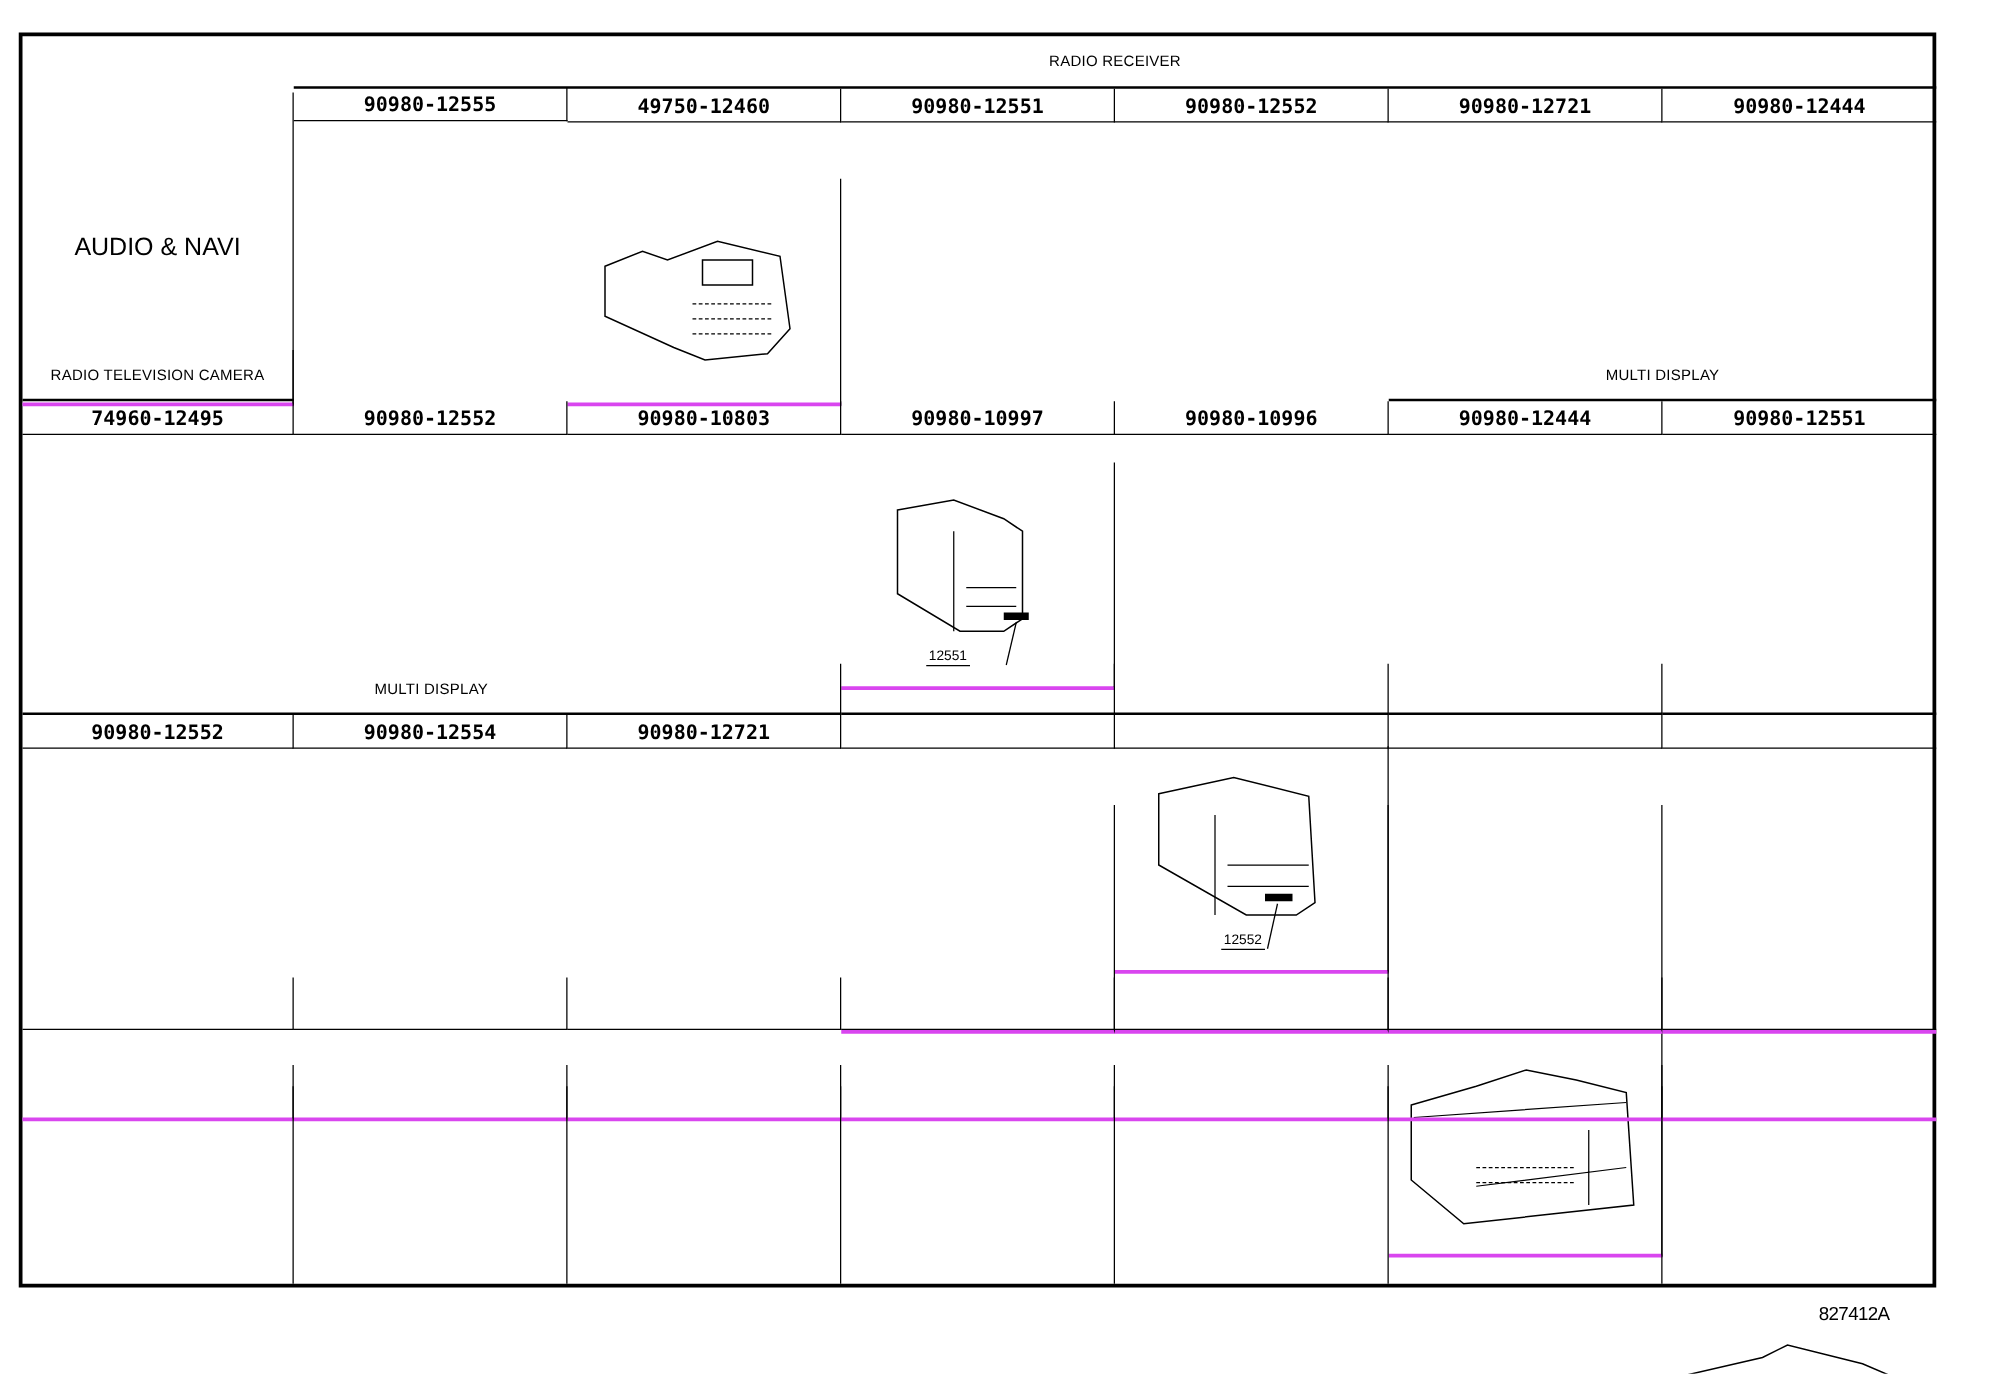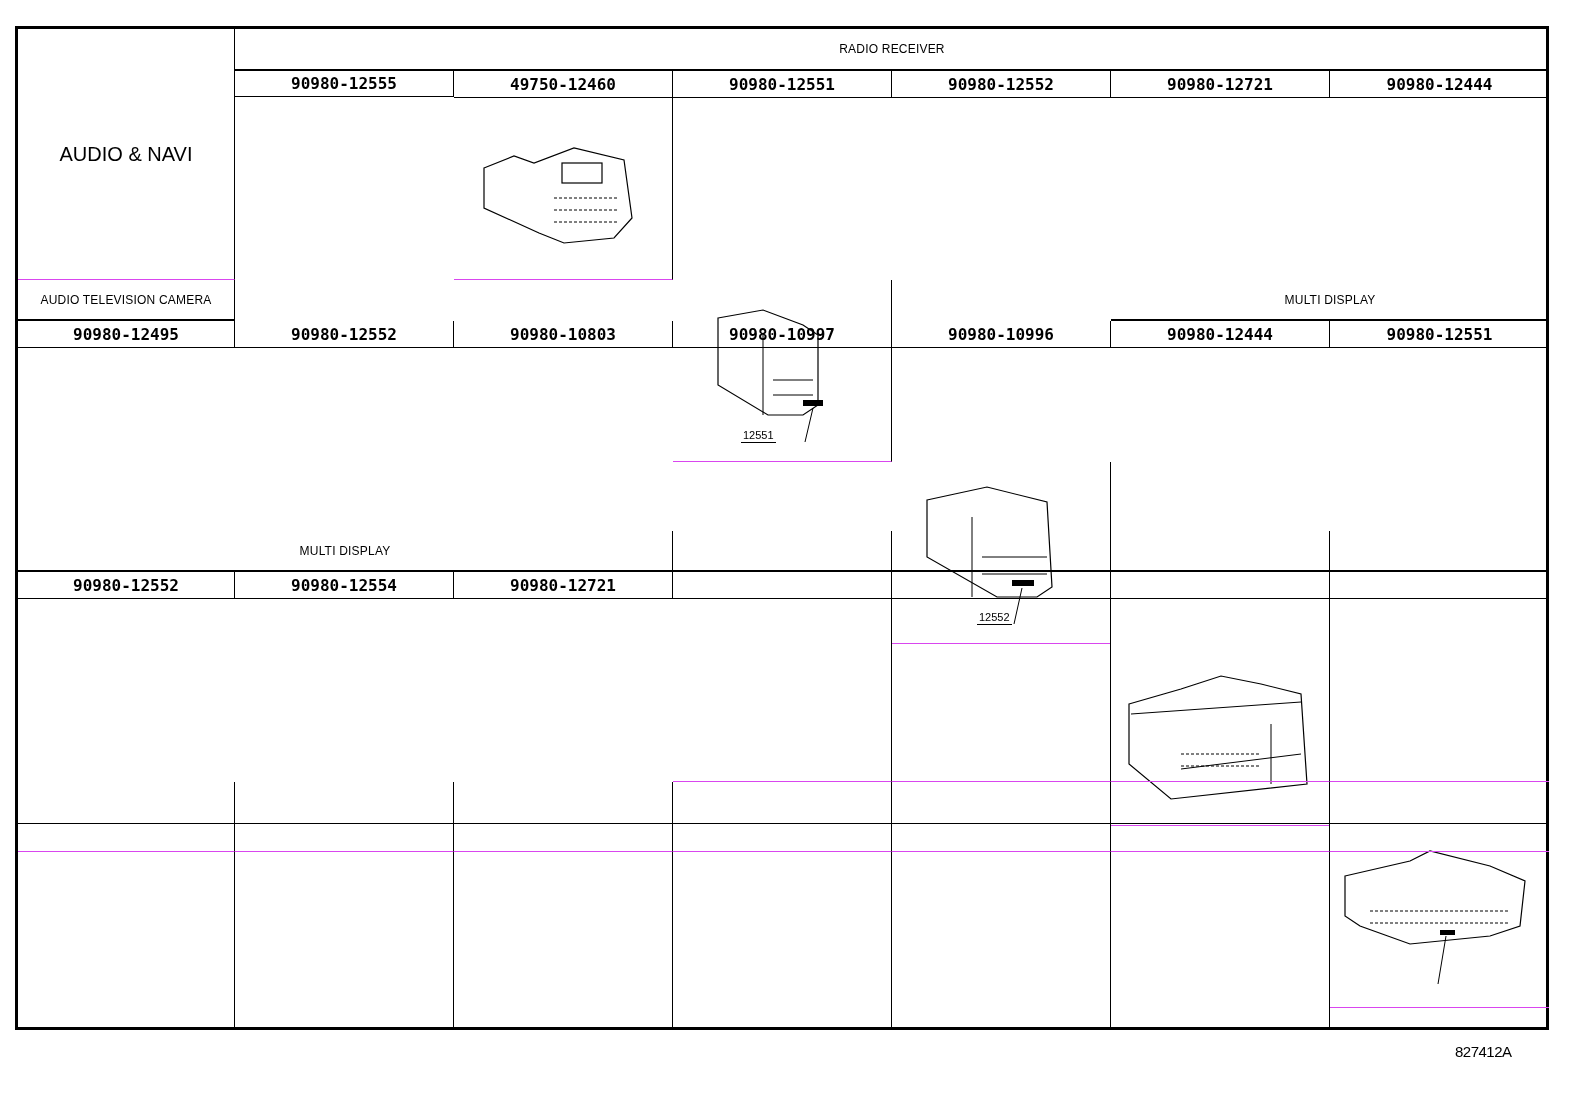--- a/index.html
+++ b/index.html
@@ -2,21 +2,21 @@
 <html><head>
 <meta charset="utf-8">
 <style>
   html, body { margin: 0; padding: 0; background: #ffffff; }
   body { width: 1592px; height: 1099px; position: relative; overflow: hidden;
          font-family: "DejaVu Sans", sans-serif; color: #000; }
   .sheet { position: absolute; left: 15px; top: 26px; width: 1534px; height: 1004px;
            border: 3px solid #000; box-sizing: border-box; }
   .cell { position: absolute; box-sizing: border-box; border-right: 1px solid #000; border-bottom: 1px solid #000;
           display: flex; align-items: center; justify-content: center; text-align: center; }
-  .thick-b { border-bottom: 1px solid #d946ef; }
+  .thick-b { border-bottom: 3px solid #d946ef; margin-top: 45px; }
   .no-r { border-right: none; }
   .sec-label { font-family: "Liberation Sans", sans-serif; font-size: 12px; letter-spacing: 0.2px; }
   .big-label { font-family: "Liberation Sans", sans-serif; font-size: 20px; }
   .part-no { font-family: "DejaVu Sans Mono", monospace; font-weight: bold; font-size: 16px; }
   .img-cell { position: relative; }
   .img-cell svg { position: absolute; left: 0; top: 0; }
   .callout { position: absolute; font-family: "Liberation Sans", sans-serif; font-size: 11px;
              border-bottom: 1.5px solid #000; padding: 0 2px; line-height: 14px; }
   .footer-code { position: absolute; left: 1455px; top: 1043px; font-family: "Liberation Sans", sans-serif;
                  font-size: 15px; letter-spacing: -0.5px; }
@@ -91,28 +91,28 @@
     <svg width="219" height="182">
       <path class="conn" d="M15,50 L80,35 L100,25 L160,40 L195,55 L190,100 L160,110 L80,118 L30,100 L15,90 Z"></path>
       <path class="conn-line" d="M40,85 h140 M40,97 h140" stroke-dasharray="3,2"></path>
       <rect class="tag" x="110" y="104" width="15" height="5"></rect>
       <path class="conn-line" d="M116,110 L108,158"></path>
     </svg>
 
   </div>
 
   <div class="cell" style="left:0;top:251px;width:217px;height:41px;border-bottom:2px solid #000;">
-    <span class="sec-label">AUDIO TELEVISION CAMERA</span>
+    <span class="sec-label">RADIO TELEVISION CAMERA</span>
   </div>
   <div class="cell no-r" style="left:1093px;top:251px;width:438px;height:41px;border-bottom:2px solid #000;">
     <span class="sec-label">MULTI DISPLAY</span>
   </div>
 
   <div class="cell" style="left:0;top:292px;width:217px;height:27px;">
-      <span class="part-no">90980-12495</span>
+      <span class="part-no">74960-12495</span>
     </div>
   <div class="cell" style="left:217px;top:292px;width:219px;height:27px;">
       <span class="part-no">90980-12552</span>
     </div>
   <div class="cell" style="left:436px;top:292px;width:219px;height:27px;">
       <span class="part-no">90980-10803</span>
     </div>
   <div class="cell" style="left:655px;top:292px;width:219px;height:27px;">
       <span class="part-no">90980-10997</span>
     </div>

